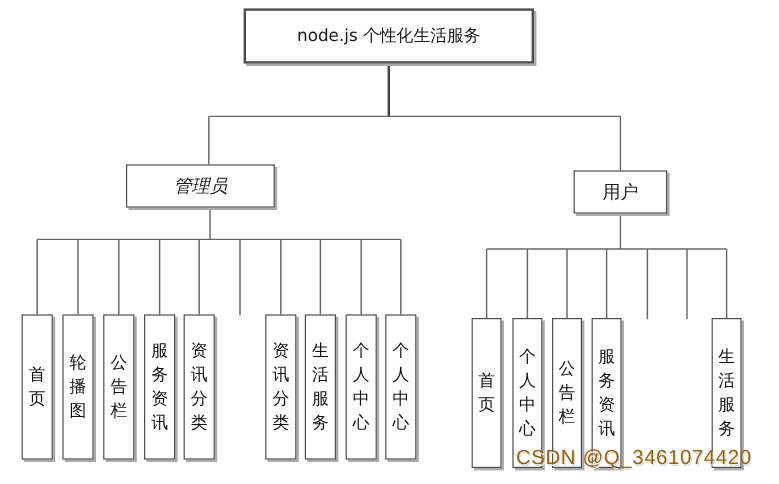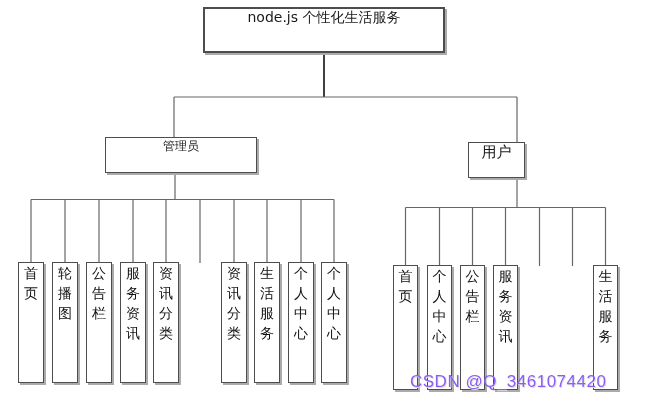--- a/index.html
+++ b/index.html
@@ -4,33 +4,33 @@
 <style>
   html,body{margin:0;padding:0;background:#fff;}
   #stage{
     position:relative;width:649px;height:403px;background:#fff;overflow:hidden;
     font-family:"DejaVu Sans","Liberation Sans",sans-serif;color:#1a1a1a;
   }
   #connectors{position:absolute;left:0;top:0;width:649px;height:403px;pointer-events:none;}
   .box{
     position:absolute;background:#fff;border:1.5px solid #4d4d4d;
     box-shadow:2px 2px 0 #ababab;box-sizing:border-box;
-    display:flex;justify-content:center;
+    display:flex;align-items:center;justify-content:center;
   }
   #root-node{left:203px;top:7px;width:242px;height:46px;border-width:2px;font-size:14px;}
-  #admin-node{left:105px;top:137px;width:152px;height:36px;font-size:12px;}
-  #user-node{left:468px;top:142px;width:57px;height:36px;font-size:15px;}
+  #admin-node{left:105px;top:137px;width:124px;height:36px;font-size:15px;font-style:italic;}
+  #user-node{left:478px;top:142px;width:78px;height:36px;font-size:15px;}
   .leaf{top:262px;width:26px;height:121px;}
   .leaf.user-side{top:265px;width:25px;height:125px;}
   .leaf span{
     display:block;width:16px;font-size:14px;line-height:20px;text-align:center;
     word-break:break-all;color:#111;
   }
   .watermark{
-    position:absolute;left:410px;top:372px;font-size:17px;color:#8b5cf6;
+    position:absolute;left:430px;top:372px;font-size:17px;color:#a16207;
     font-family:"Liberation Sans",sans-serif;letter-spacing:.5px;white-space:nowrap;
     text-shadow:1px 1px 0 #e0e0e0;
   }
 </style>
 </head>
 <body>
 
 <div id="stage">
 
   <svg id="connectors" viewBox="0 0 649 403" xmlns="http://www.w3.org/2000/svg">

